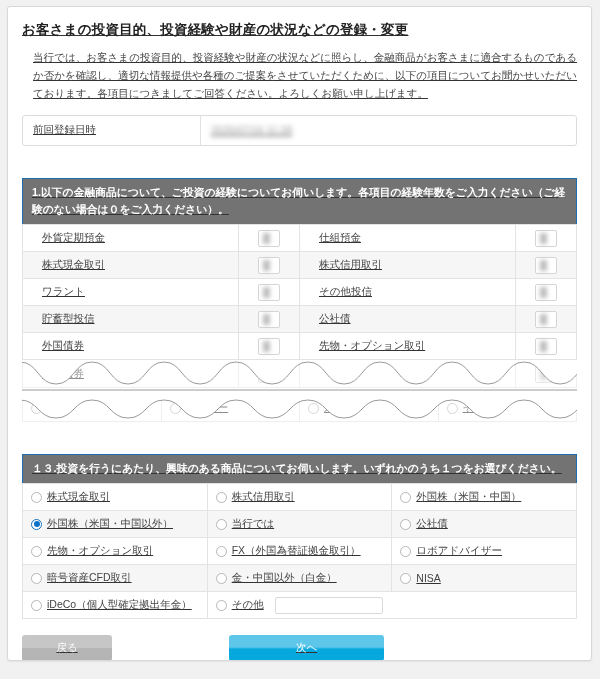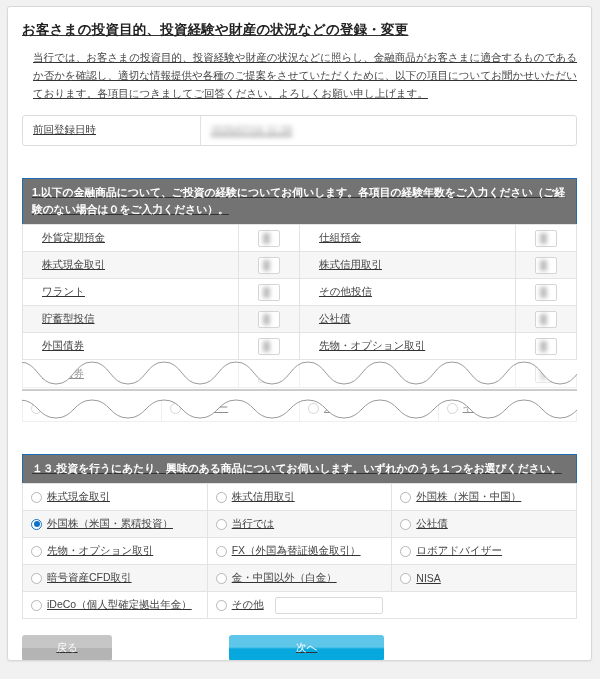--- a/index.html
+++ b/index.html
@@ -388,21 +388,21 @@
               <span class="opt">
                   <span class="radio"></span>
                   <span class="opt-text">外国株（米国・中国）</span>
                 </span>
             </td>
           </tr>
           <tr>
             <td>
               <span class="opt">
                   <span class="radio on"></span>
-                  <span class="opt-text">外国株（米国・累積投資）</span>
+                  <span class="opt-text">外国株（米国・中国以外）</span>
                 </span>
             </td>
             <td>
               <span class="opt">
                   <span class="radio"></span>
                   <span class="opt-text">当行では</span>
                 </span>
             </td>
             <td>
               <span class="opt">

